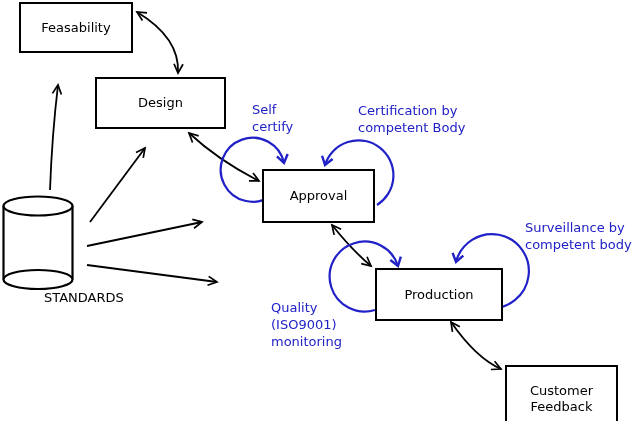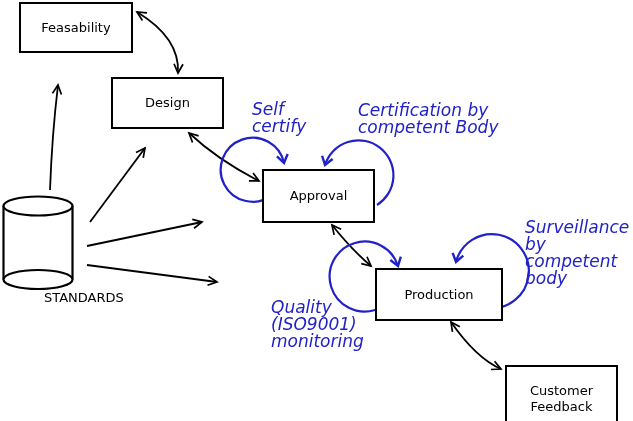--- a/index.html
+++ b/index.html
@@ -8,22 +8,22 @@
     font-family:"DejaVu Sans","Liberation Sans",sans-serif;overflow:hidden;
   }
   .layer{position:absolute;left:0;top:0;z-index:1;}
   .node{
     position:absolute;border:2px solid #000;background:#fff;z-index:2;
     display:flex;align-items:center;justify-content:center;text-align:center;
     font-size:13px;line-height:16px;color:#000;white-space:pre-line;
     box-sizing:border-box;
   }
   .ann{
-    position:absolute;z-index:3;font-size:17px;line-height:17px;
-    white-space:pre-line;color:var(--accent,#2121c8);font-style:italic;
+    position:absolute;z-index:3;font-size:13px;line-height:17px;
+    white-space:pre-line;color:var(--accent,#2121c8);
   }
   .ds-label{position:absolute;z-index:3;font-size:13px;color:#000;}
   .blue-stroke{stroke:var(--accent,#2121c8);}
   path{fill:none;}
 </style>
 </head>
 <body>
 
 <div class="stage">
 
@@ -54,21 +54,21 @@
     <path d="M 332,225 Q 352,250 371,266" stroke="#000" stroke-width="1.8" marker-start="url(#mBlack)" marker-end="url(#mBlack)"></path>
     <path d="M 451,322 Q 476,358 501,369" stroke="#000" stroke-width="1.8" marker-start="url(#mBlack)" marker-end="url(#mBlack)"></path>
 
     <path d="M 271,196 A 32,32 0 1 1 284,163" class="blue-stroke" stroke-width="2.2" marker-end="url(#mBlue)"></path>
     <path d="M 377,205 A 35,35 0 1 0 325,165" class="blue-stroke" stroke-width="2.2" marker-end="url(#mBlue)"></path>
     <path d="M 375,310 A 35,35 0 1 1 398,266" class="blue-stroke" stroke-width="2.2" marker-end="url(#mBlue)"></path>
     <path d="M 489,308 A 37,37 0 1 0 456,262" class="blue-stroke" stroke-width="2.2" marker-end="url(#mBlue)"></path>
   </svg>
 
   <div class="node" style="left:19px;top:2px;width:114px;height:51px;">Feasability</div>
-  <div class="node" style="left:111px;top:77px;width:113px;height:52px;text-align:right;">Design</div>
+  <div class="node" style="left:95px;top:77px;width:131px;height:52px;text-align:right;">Design</div>
   <div class="node" style="left:262px;top:169px;width:113px;height:54px;">Approval</div>
   <div class="node" style="left:375px;top:268px;width:128px;height:53px;">Production</div>
   <div class="node" style="left:505px;top:365px;width:113px;height:68px;">Customer
 Feedback</div>
 
   <div class="ds-label" style="left:0px;top:290px;padding-left:44px;">STANDARDS</div>
 
   <div class="ann" style="left:252px;top:101px;">Self
 certify</div>
   <div class="ann" style="left:358px;top:102px;">Certification by

